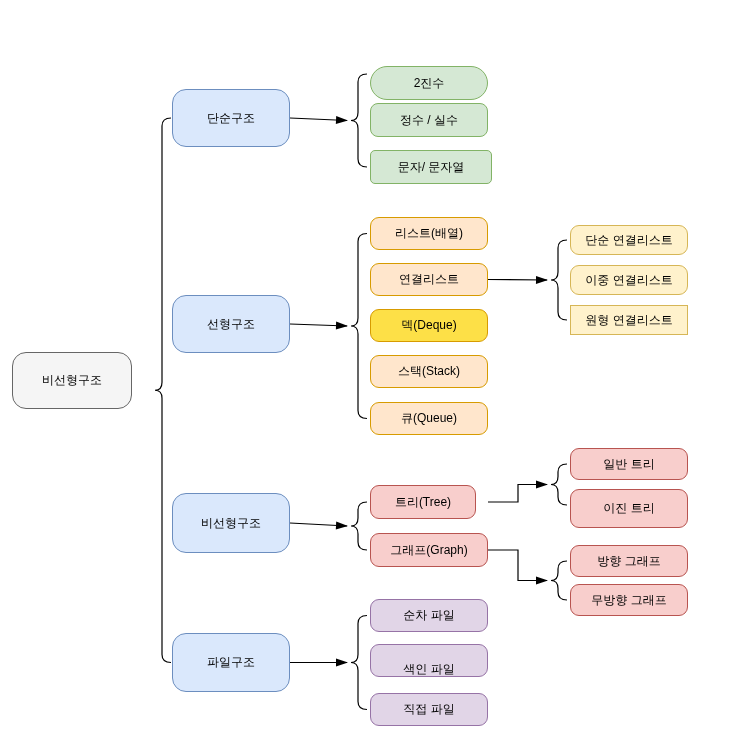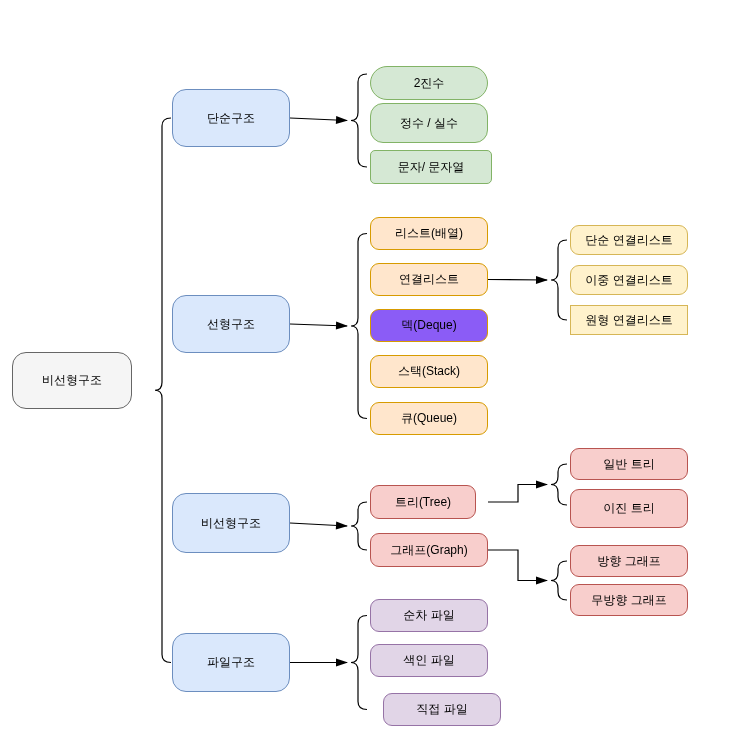--- a/index.html
+++ b/index.html
@@ -70,33 +70,33 @@
       </div>
       <div class="node" style="left: 172px; top: 493px; width: 118px; height: 60px; background: rgb(218, 232, 252); border: 1.3px solid rgb(108, 142, 191); border-radius: 14px;">
         <span>비선형구조</span>
       </div>
       <div class="node" style="left: 172px; top: 633px; width: 118px; height: 59px; background: rgb(218, 232, 252); border: 1.3px solid rgb(108, 142, 191); border-radius: 14px;">
         <span>파일구조</span>
       </div>
       <div class="node" style="left: 370px; top: 66px; width: 118px; height: 34px; background: rgb(213, 232, 212); border: 1.3px solid rgb(130, 179, 102); border-radius: 17px;">
         <span>2진수</span>
       </div>
-      <div class="node" style="left: 370px; top: 103px; width: 118px; height: 40px; background: rgb(213, 232, 212); border: 1.3px solid rgb(130, 179, 102); border-radius: 13px;">
+      <div class="node" style="left: 370px; top: 103px; width: 118px; height: 34px; background: rgb(213, 232, 212); border: 1.3px solid rgb(130, 179, 102); border-radius: 8px;">
         <span>정수 / 실수</span>
       </div>
       <div class="node" style="left: 370px; top: 150px; width: 122px; height: 34px; background: rgb(213, 232, 212); border: 1.3px solid rgb(130, 179, 102); border-radius: 5px;">
         <span>문자/ 문자열</span>
       </div>
       <div class="node" style="left: 370px; top: 217px; width: 118px; height: 33px; background: rgb(255, 230, 204); border: 1.3px solid rgb(215, 155, 0); border-radius: 9px;">
         <span>리스트(배열)</span>
       </div>
       <div class="node" style="left: 370px; top: 263px; width: 118px; height: 33px; background: rgb(255, 230, 204); border: 1.3px solid rgb(215, 155, 0); border-radius: 9px;">
         <span>연결리스트</span>
       </div>
-      <div class="node" style="left: 370px; top: 309px; width: 118px; height: 33px; background: #8b5cf6; border: 1.3px solid rgb(215, 155, 0); border-radius: 9px;">
+      <div class="node" style="left: 370px; top: 309px; width: 118px; height: 33px; background: #fde047; border: 1.3px solid rgb(215, 155, 0); border-radius: 9px;">
         <span>덱(Deque)</span>
       </div>
       <div class="node" style="left: 370px; top: 355px; width: 118px; height: 33px; background: rgb(255, 230, 204); border: 1.3px solid rgb(215, 155, 0); border-radius: 9px;">
         <span>스택(Stack)</span>
       </div>
       <div class="node" style="left: 370px; top: 402px; width: 118px; height: 33px; background: rgb(255, 230, 204); border: 1.3px solid rgb(215, 155, 0); border-radius: 9px;">
         <span>큐(Queue)</span>
       </div>
       <div class="node" style="left: 570px; top: 225px; width: 118px; height: 30px; background: rgb(255, 242, 204); border: 1.3px solid rgb(214, 182, 86); border-radius: 9px;">
         <span>단순 연결리스트</span>
@@ -121,20 +121,20 @@
       </div>
       <div class="node" style="left: 570px; top: 545px; width: 118px; height: 32px; background: rgb(248, 206, 204); border: 1.3px solid rgb(184, 84, 80); border-radius: 9px;">
         <span>방향 그래프</span>
       </div>
       <div class="node" style="left: 570px; top: 584px; width: 118px; height: 32px; background: rgb(248, 206, 204); border: 1.3px solid rgb(184, 84, 80); border-radius: 9px;">
         <span>무방향 그래프</span>
       </div>
       <div class="node" style="left: 370px; top: 599px; width: 118px; height: 33px; background: rgb(225, 213, 231); border: 1.3px solid rgb(150, 115, 166); border-radius: 9px;">
         <span>순차 파일</span>
       </div>
-      <div class="node" style="left: 370px; top: 644px; width: 118px; height: 33px; background: rgb(225, 213, 231); border: 1.3px solid rgb(150, 115, 166); border-radius: 9px;">
+      <div class="node" style="left: 370px; top: 644px; width: 118px; height: 33px; background: rgb(225, 213, 231); border: 1.3px solid rgb(150, 115, 166); border-radius: 9px; align-items: flex-end;">
         <span>색인 파일</span>
       </div>
-      <div class="node" style="left: 370px; top: 693px; width: 118px; height: 33px; background: rgb(225, 213, 231); border: 1.3px solid rgb(150, 115, 166); border-radius: 9px; margin-left: 13px;">
+      <div class="node" style="left: 370px; top: 693px; width: 118px; height: 33px; background: rgb(225, 213, 231); border: 1.3px solid rgb(150, 115, 166); border-radius: 9px;">
         <span>직접 파일</span>
       </div>
     </div>
 </div>
 
 </body></html>

